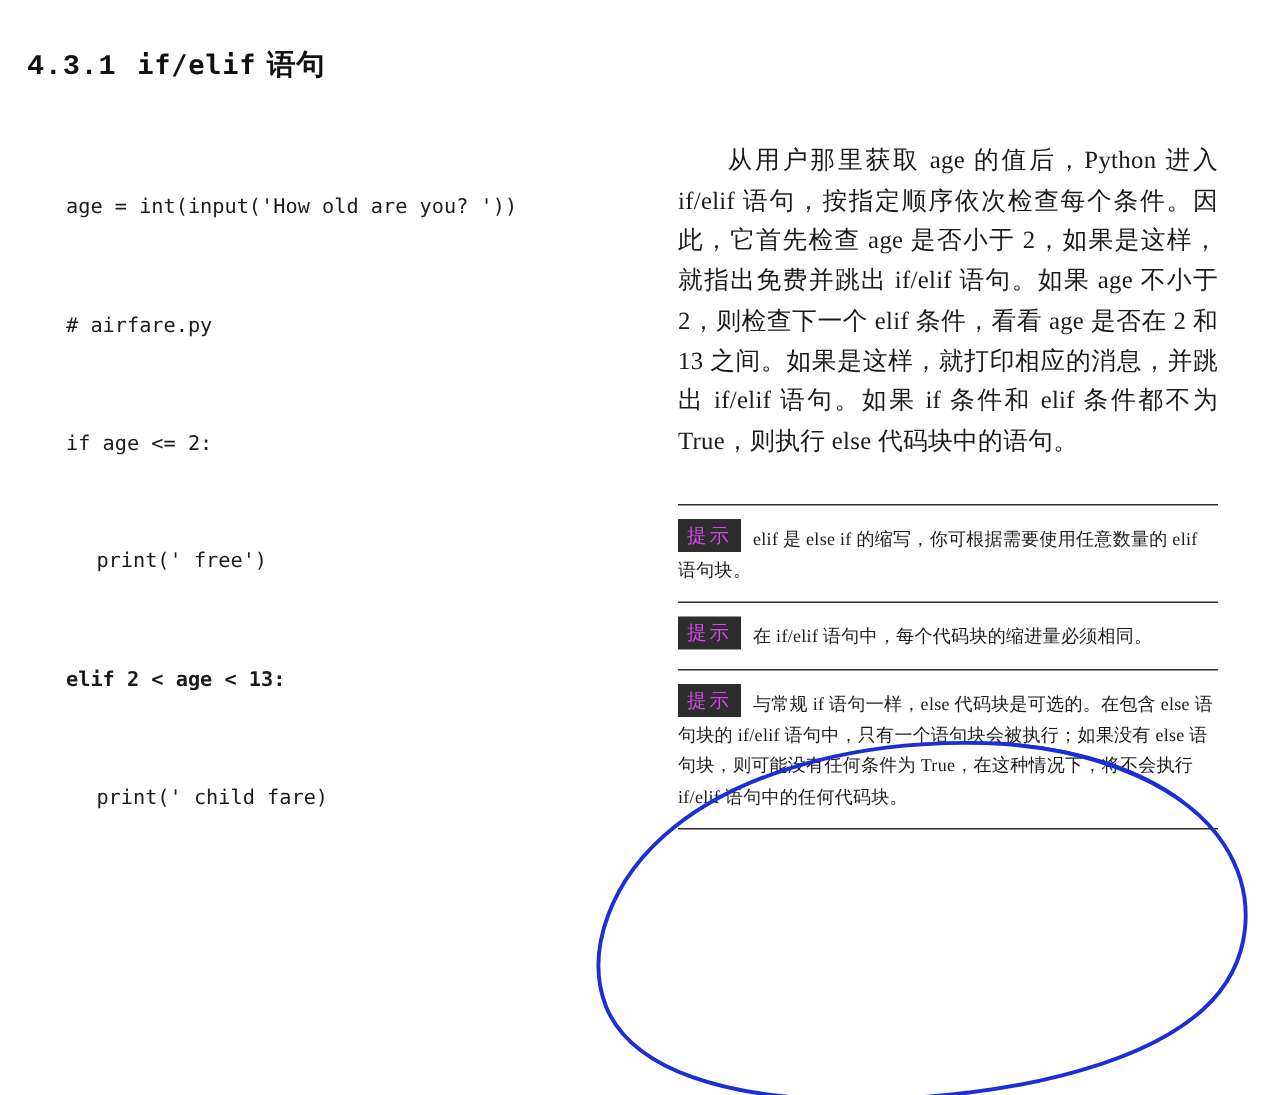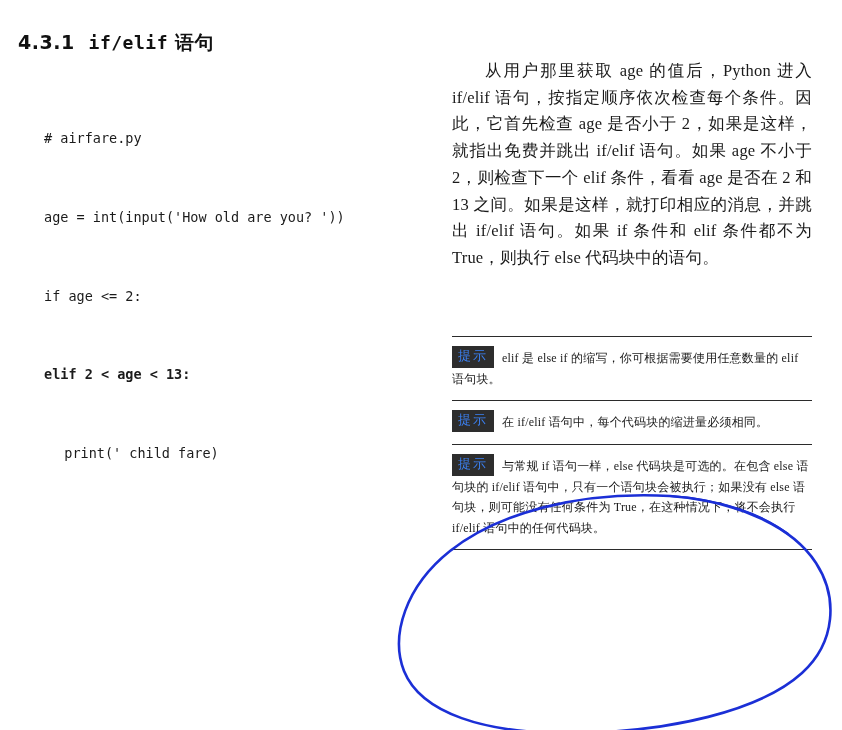--- a/index.html
+++ b/index.html
@@ -19,32 +19,32 @@
     position: absolute;
     inset: 0;
     padding: 0;
   }
   .col {
     position: absolute;
     top: 0;
     width: 360px;
   }
   .col-left { left: 18px; }
-  .col-right { left: 452px; }
+  .col-right { left: 452px; margin-top: 36px; }
 
   .section-title {
     font-family: "DejaVu Sans", sans-serif;
     font-size: 19px;
     font-weight: bold;
     letter-spacing: 0.5px;
     margin: 0;
     padding-top: 30px;
     color: #111;
   }
-  .section-title .num { margin-right: 14px; }
+  .section-title .num { margin-right: 14px; font-family: Liberation Mono, monospace; }
   .section-title .mono { font-family: "DejaVu Sans Mono", monospace; font-size: 18px; text-align: center; }
 
   p.body {
     font-size: 16.5px;
     line-height: 1.62;
     text-align: justify;
     text-justify: inter-ideograph;
     margin: 14px 0 0 0;
     text-indent: 2em;
     letter-spacing: 0.2px;
@@ -70,22 +70,22 @@
     width: 360px;
   }
   .tip {
     border-top: 1.2px solid #2b2b2b;
     padding: 9px 0 11px 0;
   }
   .tip.last { border-bottom: 1.2px solid #2b2b2b; }
   .tip-badge {
     display: inline-block;
     background: #2d2d2d;
-    color: #3b82f6;
-    font-family: Liberation Mono, monospace;
+    color: #d946ef;
+    font-family: Liberation Serif, serif;
     font-size: 13px;
     line-height: 1;
     padding: 4px 6px 5px 6px;
     letter-spacing: 2px;
     vertical-align: 2px;
     margin-right: 8px;
   }
   .tip-text {
     font-size: 12px;
     line-height: 1.72;
@@ -110,23 +110,24 @@
 
 <div class="page">
 
   <div class="col col-left">
     <h2 class="section-title">
       <span class="num">4.3.1</span><span class="mono">if/elif</span> <span>语句</span>
     </h2>
 
 
     <div class="code">
+      <div><span>age = int(input('How old are you? '))</span></div>
       <div><span># airfare.py</span></div>
-      <div><span>age = int(input('How old are you? '))</span></div>
       <div><span>if age &lt;= 2:</span></div>
+      <div><span class="ind1">print(' free')</span></div>
       <div><span class="bold">elif 2 &lt; age &lt; 13:</span></div>
       <div><span class="ind1">print(' child fare)</span></div>
       
       
     </div>
   </div>
 
   <div class="col col-right">
     <p class="body" style="padding-top:44px;">从用户那里获取 age 的值后，Python 进入 if/elif 语句，按指定顺序依次检查每个条件。因此，它首先检查 age 是否小于 2，如果是这样，就指出免费并跳出 if/elif 语句。如果 age 不小于 2，则检查下一个 elif 条件，看看 age 是否在 2 和 13 之间。如果是这样，就打印相应的消息，并跳出 if/elif 语句。如果 if 条件和 elif 条件都不为 True，则执行 else 代码块中的语句。</p>
   </div>

